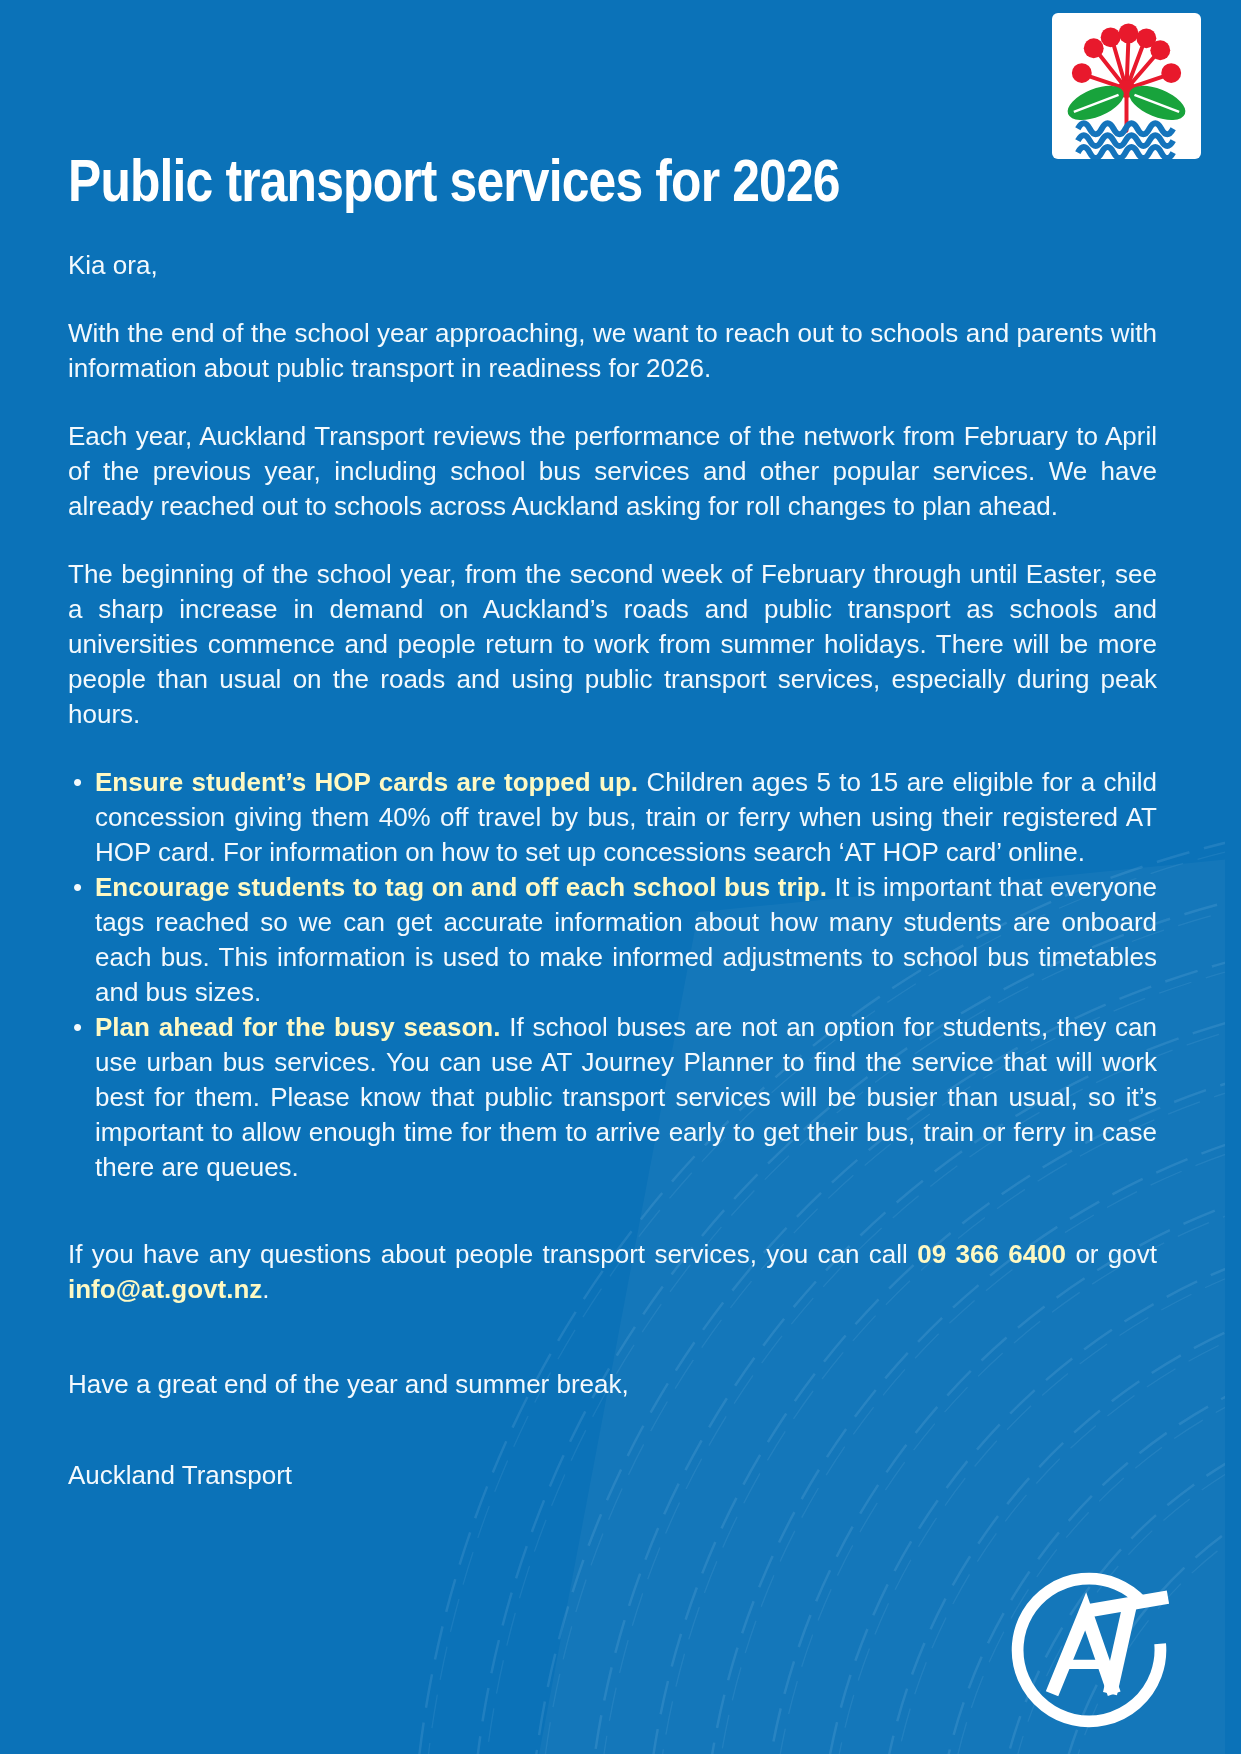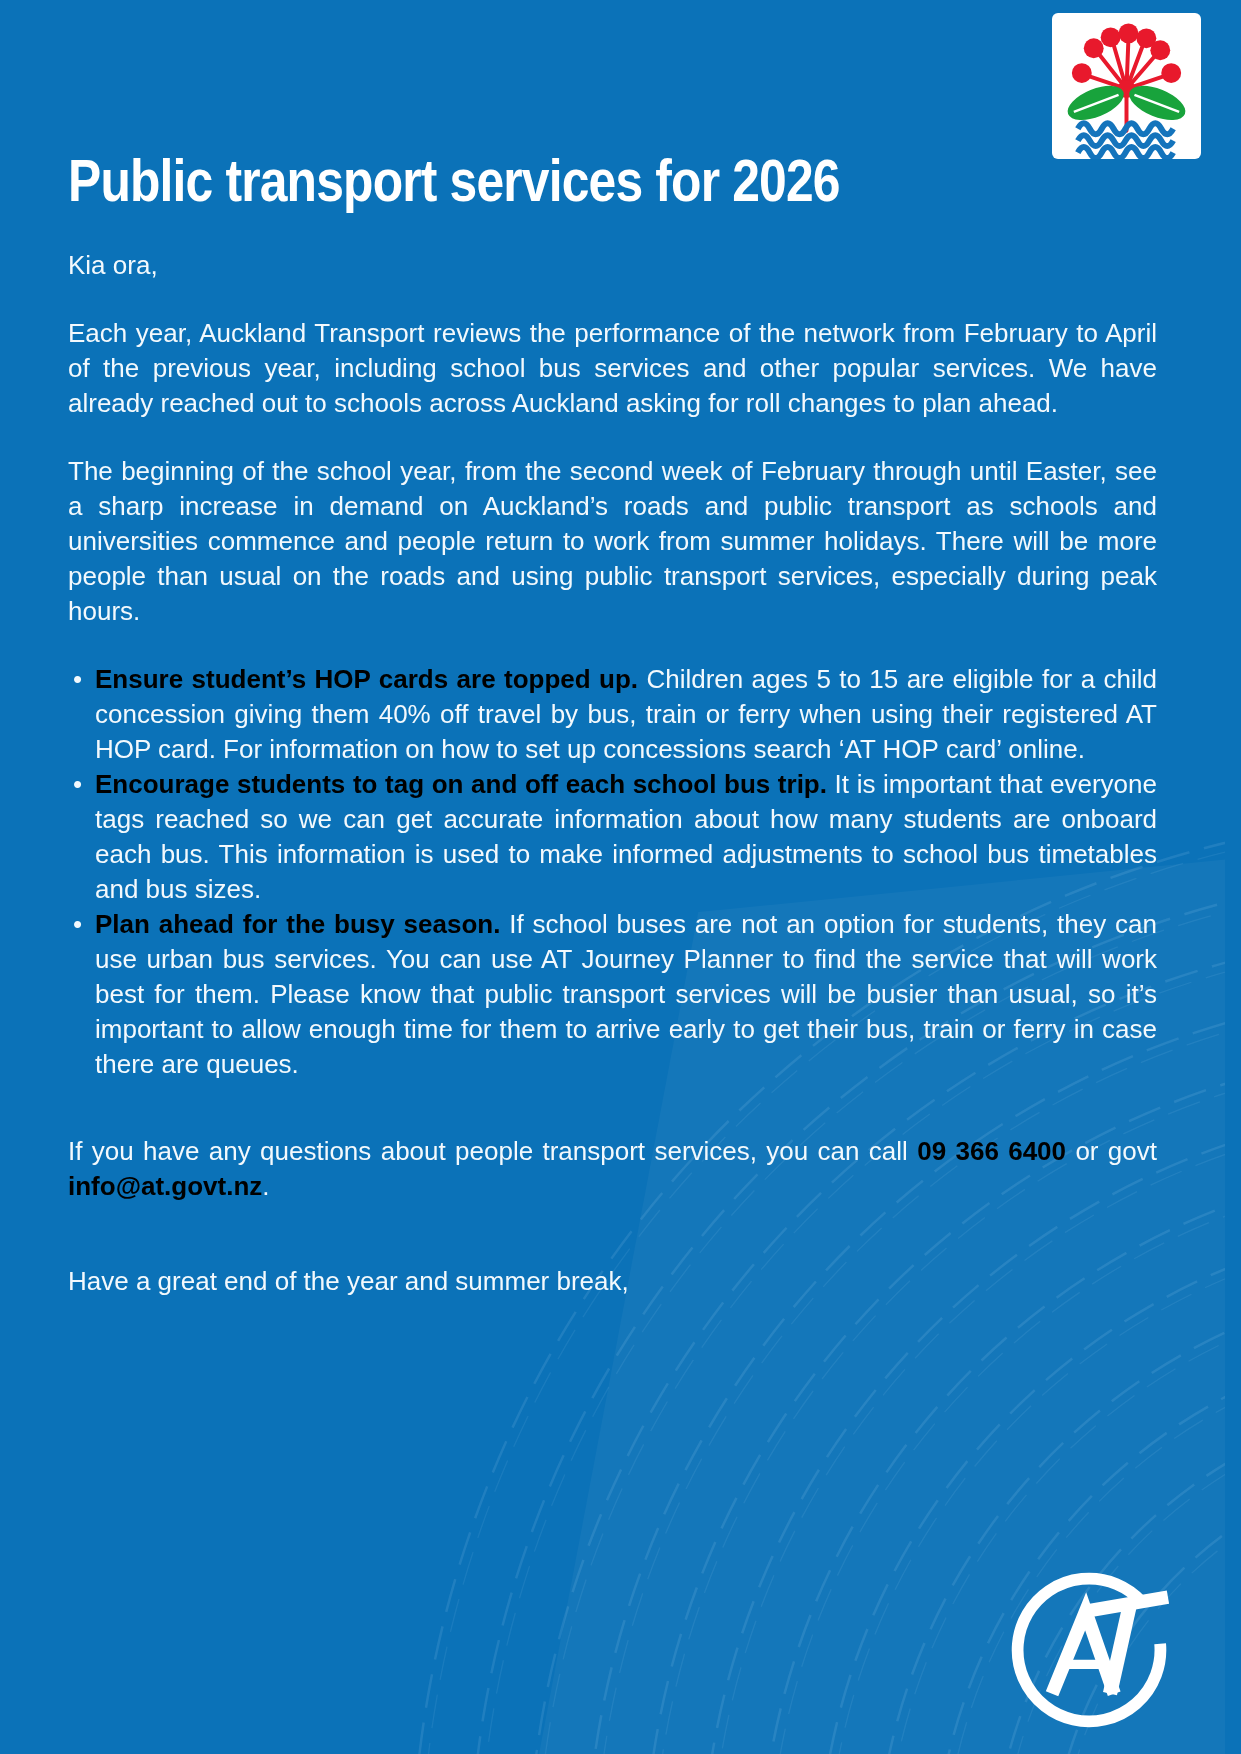--- a/index.html
+++ b/index.html
@@ -37,21 +37,21 @@
     letter-spacing: -1px;
     transform: scaleX(0.83); transform-origin: left center;
     white-space: nowrap;
   }
   p, li { font-size: 26px; line-height: 35px; }
   p { margin: 33px 0 0 0; text-align: justify; }
   p.greeting { }
   ul { margin: 33px 0 0 0; padding: 0; list-style: none; }
   li { text-align: justify; position: relative; padding-left: 27px; }
   li::before { content: "•"; position: absolute; left: 5px; top: 0; }
-  .b { font-weight: bold; color: #000000; }
+  .b { font-weight: bold; color: #fef9c3; }
   p.contact { margin-top: 52px; }
   p.closing { margin-top: 60px; }
   p.signature { margin-top: 56px; }
 
   
   .at-logo { position: absolute; right: 52px; top: 1566px; width: 168px; height: 168px; }
 </style>
 </head>
 <body>
 
@@ -127,40 +127,42 @@
         <path d="M26 140 q 6 -11 12 0 t 12 0 t 12 0 t 12 0 t 12 0 t 12 0 t 12 0 t 12 0"></path>
       </g>
     </svg>
   </div>
 
   <main class="content">
     <h1>Public transport services for 2026</h1>
 
     <p class="greeting">Kia ora,</p>
 
+    <p>With the end of the school year approaching, we want to reach out to schools and parents with information about public transport in readiness for 2026.</p>
     <p>Each year, Auckland Transport reviews the performance of the network from February to April of the previous year, including school bus services and other popular services. We have already reached out to schools across Auckland asking for roll changes to plan ahead.</p>
     <p>The beginning of the school year, from the second week of February through until Easter, see a sharp increase in demand on Auckland’s roads and public transport as schools and universities commence and people return to work from summer holidays. There will be more people than usual on the roads and using public transport services, especially during peak hours.</p>
 
     <ul>
       <li>
         <span class="b">Ensure student’s HOP cards are topped up.</span><span> Children ages 5 to 15 are eligible for a child concession giving them 40% off travel by bus, train or ferry when using their registered AT HOP card. For information on how to set up concessions search ‘AT HOP card’ online.</span>
       </li>
       <li>
         <span class="b">Encourage students to tag on and off each school bus trip.</span><span> It is important that everyone tags reached so we can get accurate information about how many students are onboard each bus. This information is used to make informed adjustments to school bus timetables and bus sizes.</span>
       </li>
       <li>
         <span class="b">Plan ahead for the busy season.</span><span> If school buses are not an option for students, they can use urban bus services. You can use AT Journey Planner to find the service that will work best for them. Please know that public transport services will be busier than usual, so it’s important to allow enough time for them to arrive early to get their bus, train or ferry in case there are queues.</span>
       </li>
     </ul>
 
     <p class="contact">
       <span>If you have any questions about people transport services, you can call </span><span class="b">09 366 6400</span><span> or govt </span><span class="b">info@at.govt.nz</span><span>.</span>
     </p>
 
     <p class="closing">Have a great end of the year and summer break,</p>
+    <p class="signature">Auckland Transport</p>
   </main>
 
   <div class="at-logo">
     <svg width="168" height="168" viewBox="0 0 200 200" aria-hidden="true">
 
       <path d="M 163.2 43.1 A 85 85 0 1 0 184.7 92.6" fill="none" stroke="#ffffff" stroke-width="14"></path>
 
       <path d="M 56 152 L 96 54 L 130 152" fill="none" stroke="#ffffff" stroke-width="16" stroke-linejoin="miter"></path>
       <path d="M 72 117 L 119 117" stroke="#ffffff" stroke-width="11"></path>
 

